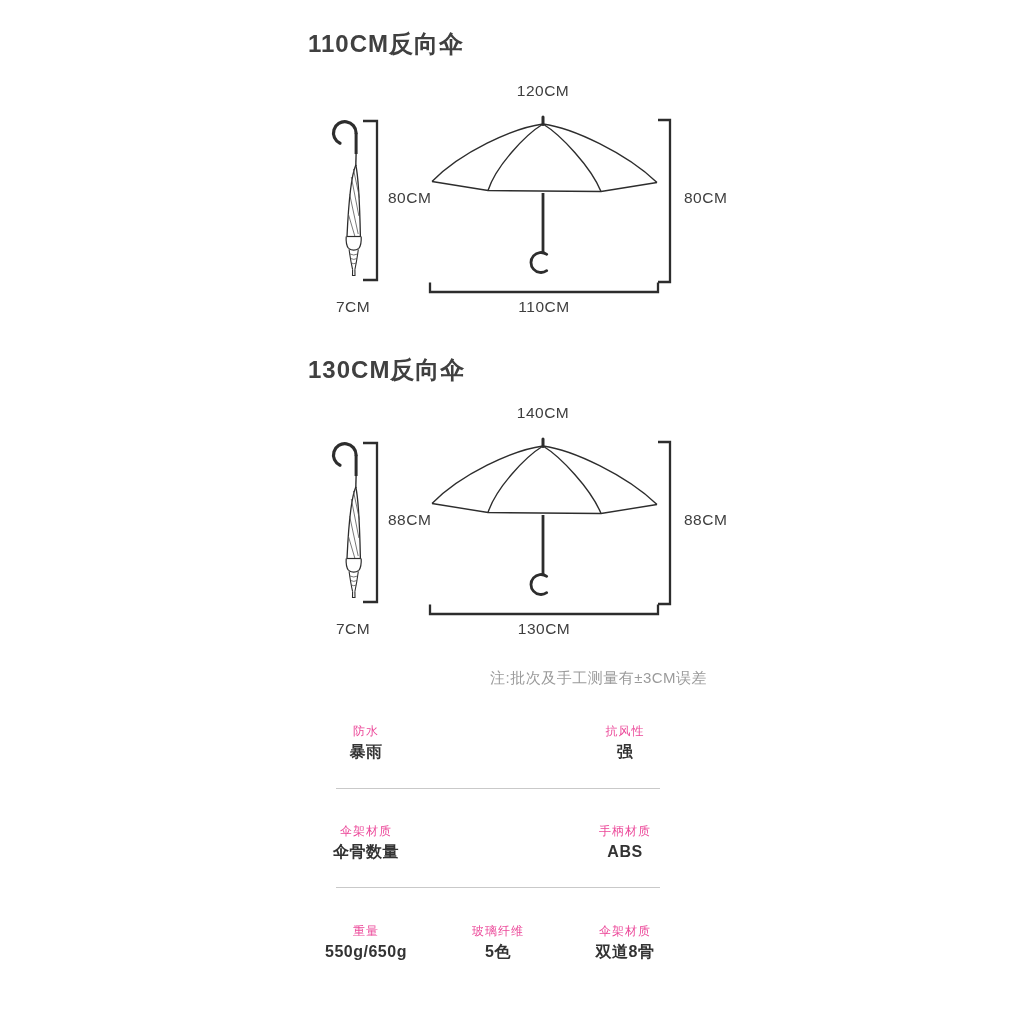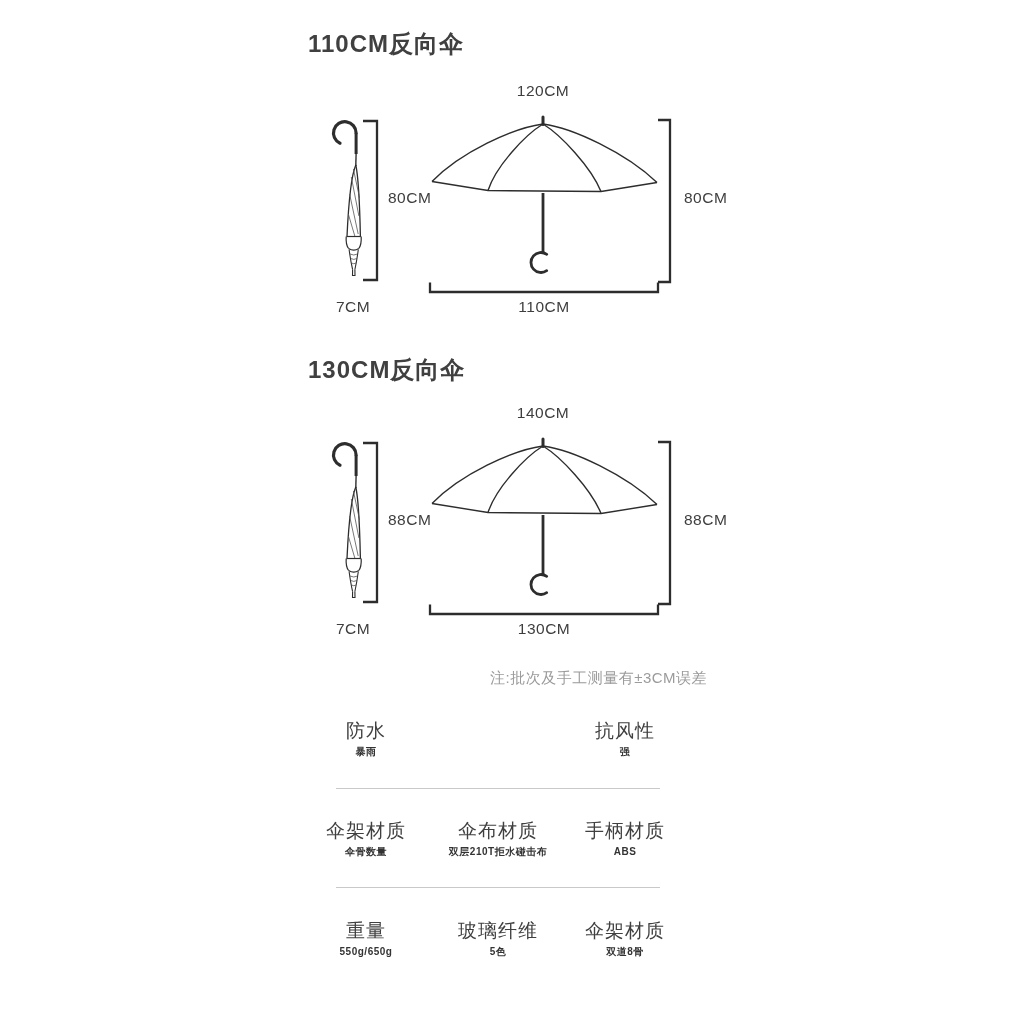--- a/index.html
+++ b/index.html
@@ -25,22 +25,22 @@
     left:490px;top:669px;font-size:15px;color:#9b9b9b;letter-spacing:0.5px;
   }
   .spec-row{position:absolute;left:336px;width:324px;height:56px;}
   #spec-row-0{top:724px;}
   #spec-row-1{top:824px;}
   #spec-row-2{top:924px;}
   .spec-col{position:absolute;top:0;transform:translateX(-50%);text-align:center;white-space:nowrap;}
   .spec-col.c0{left:30px;}
   .spec-col.c1{left:162px;}
   .spec-col.c2{left:289px;}
-  .spec-label{font-size:19px;color:#404040;letter-spacing:1px;line-height:14px;}
-  .spec-value{font-size:10px;font-weight:700;color:#333333;letter-spacing:0.5px;line-height:18px;margin-top:5px;}
+  .spec-label{font-size:12px;color:#ec4899;letter-spacing:1px;line-height:14px;}
+  .spec-value{font-size:16px;font-weight:700;color:#333333;letter-spacing:0.5px;line-height:18px;margin-top:5px;}
   .divider{position:absolute;left:336px;width:324px;height:1px;background:#c9c9c9;}
   #divider-0{top:788px;}
   #divider-1{top:887px;}
 </style>
 </head>
 <body>
 
 <svg width="0" height="0" style="position:absolute" aria-hidden="true">
   <defs>
     <g id="umbrella-diagram-art" fill="none" stroke="#2d2d2d">
@@ -144,24 +144,20 @@
       </div>
     </div>
 
     <div class="divider" id="divider-0"></div>
 
     <div class="spec-row" id="spec-row-1">
       <div class="spec-col c0">
         <div class="spec-label">伞架材质</div>
         <div class="spec-value">伞骨数量</div>
       </div>
-      <div class="spec-col c1">
-        <div class="spec-label">伞布材质</div>
-        <div class="spec-value">双层210T拒水碰击布</div>
-      </div>
       <div class="spec-col c2">
         <div class="spec-label">手柄材质</div>
         <div class="spec-value">ABS</div>
       </div>
     </div>
 
     <div class="divider" id="divider-1"></div>
 
     <div class="spec-row" id="spec-row-2">
       <div class="spec-col c0">

